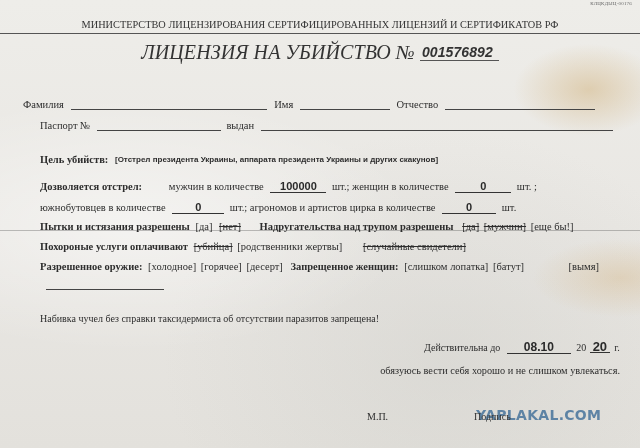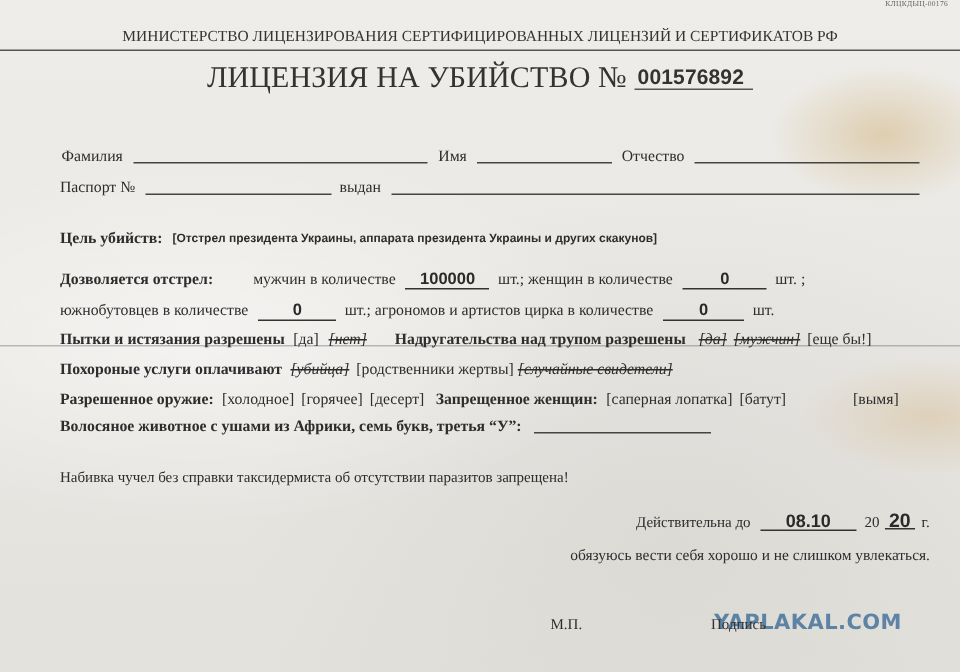--- a/index.html
+++ b/index.html
@@ -15,56 +15,56 @@
       radial-gradient(ellipse at 92% 20%, rgba(205,170,110,0.45) 0, rgba(205,170,110,0.0) 9%),
       radial-gradient(ellipse at 97% 62%, rgba(210,175,120,0.35) 0, rgba(210,175,120,0) 10%),
       radial-gradient(ellipse at 20% 50%, rgba(255,255,255,0.5) 0, rgba(255,255,255,0) 40%),
       radial-gradient(ellipse at 70% 80%, rgba(200,200,195,0.35) 0, rgba(200,200,195,0) 45%),
       linear-gradient(180deg, #eeede9 0%, #e8e6e2 60%, #e3e1dc 100%);
   }
   .abs { position:absolute; white-space:nowrap; }
   .code { right:8px; top:1px; font-size:5px; color:#666; letter-spacing:0.2px; }
   .ministry { left:0; width:640px; top:19px; text-align:center; font-size:10.3px; color:#333; }
   .hr-top { position:absolute; left:0; width:640px; top:33px; height:1px; background:#555; }
-  .title { left:0; width:640px; top:41px; text-align:center; font-size:20px; color:#333; letter-spacing:0.1px; }
+  .title { left:0; width:640px; top:41px; text-align:center; font-size:20px; color:#333; letter-spacing:0.1px;font-style:italic; }
   .title .num {
     display:inline-block; font-family:"Liberation Sans", sans-serif; font-weight:bold; font-size:14px;
     border-bottom:1px solid #555; padding:0 6px 0 2px; vertical-align:2px; color:#333;
   }
   .line { border-bottom:1px solid #444; display:inline-block; vertical-align:-2px; }
   .row { font-size:10.5px; color:#2d2d2d; }
   .b { font-weight:bold; }
   .purpose-val { font-family:"Liberation Sans", sans-serif; font-weight:bold; font-size:8px; vertical-align:1px; }
   .fill {
     display:inline-block; text-align:center; border-bottom:1px solid #333;
     font-family:"Liberation Sans", sans-serif; font-weight:bold; font-size:11px; color:#2a2a2a;
     line-height:11px; vertical-align:0;
   }
-  .strike { text-decoration:line-through;font-style:italic; }
+  .strike { text-decoration:line-through; }
   .watermark {
     font-family:"DejaVu Sans", sans-serif; font-weight:bold; font-size:14px;
     color:rgba(70,115,155,0.85); letter-spacing:0.3px;
   }
   .over { position:absolute; left:0; top:-1px; font-size:10px; color:#333; }
 </style>
 </head>
 <body>
 
 <div class="paper"></div>
 
 <div class="abs code">КЛЦКДЫЦ-00176</div>
 <div class="abs ministry">МИНИСТЕРСТВО ЛИЦЕНЗИРОВАНИЯ СЕРТИФИЦИРОВАННЫХ ЛИЦЕНЗИЙ И СЕРТИФИКАТОВ РФ</div>
 <div class="hr-top"></div>
 
 <div class="abs title">
   <span>ЛИЦЕНЗИЯ НА УБИЙСТВО №</span>
   <span class="num">001576892</span>
 </div>
 
-<div class="abs row" style="left:41px; top:99px;">
+<div class="abs row" style="left:23px; top:99px;">
   <span>Фамилия</span>
   <span class="line" style="width:196px; margin-left:4px;"></span>
   <span style="margin-left:5px;">Имя</span>
   <span class="line" style="width:90px; margin-left:4px;"></span>
   <span style="margin-left:4px;">Отчество</span>
   <span class="line" style="width:150px; margin-left:4px;"></span>
 </div>
 
 <div class="abs row" style="left:40px; top:120px;">
   <span>Паспорт №</span>
@@ -103,36 +103,35 @@
   <span class="b" style="margin-left:16px;">Надругательства над трупом разрешены</span>
   <span class="strike" style="margin-left:6px;">[да]</span>
   <span class="strike" style="margin-left:2px;">[мужчин]</span>
   <span style="margin-left:2px;">[еще бы!]</span>
 </div>
 
 <div class="abs row" style="left:40px; top:241px;">
   <span class="b">Похороные услуги оплачивают</span>
   <span class="strike" style="margin-left:3px;">[убийца]</span>
   <span style="margin-left:2px;">[родственники жертвы]</span>
-  <span class="strike" style="margin-left:0;">[случайные свидетели]</span>
+  <span class="strike" style="margin-left:18px;">[случайные свидетели]</span>
 </div>
 
 <div class="abs row" style="left:40px; top:261px;">
   <span class="b">Разрешенное оружие:</span>
   <span style="margin-left:3px;">[холодное]</span>
   <span style="margin-left:2px;">[горячее]</span>
   <span style="margin-left:2px;">[десерт]</span>
   <span class="b" style="margin-left:5px;">Запрещенное женщин:</span>
-  <span style="margin-left:3px;">[саперная лопатка]</span>
+  <span style="margin-left:3px;">[слишком лопатка]</span>
   <span style="margin-left:2px;">[батут]</span>
   <span style="margin-left:2px;padding-left:40px;">[вымя]</span>
 </div>
 
 <div class="abs row" style="left:40px; top:279px;">
-  <span class="b">Волосяное животное с ушами из Африки, семь букв, третья “У”:</span>
   <span class="line" style="width:118px; margin-left:6px;"></span>
 </div>
 
 <div class="abs row" style="left:40px; top:313px; font-size:10px;">Набивка чучел без справки таксидермиста об отсутствии паразитов запрещена!</div>
 
 <div class="abs row" style="left:424px; top:341px; font-size:10px;">
   <span>Действительна до</span>
   <span class="fill" style="width:64px; margin-left:4px; font-size:12px;">08.10</span>
   <span style="margin-left:3px;">20</span>
   <span class="fill" style="width:20px; margin-left:1px; font-size:13px;">20</span>

